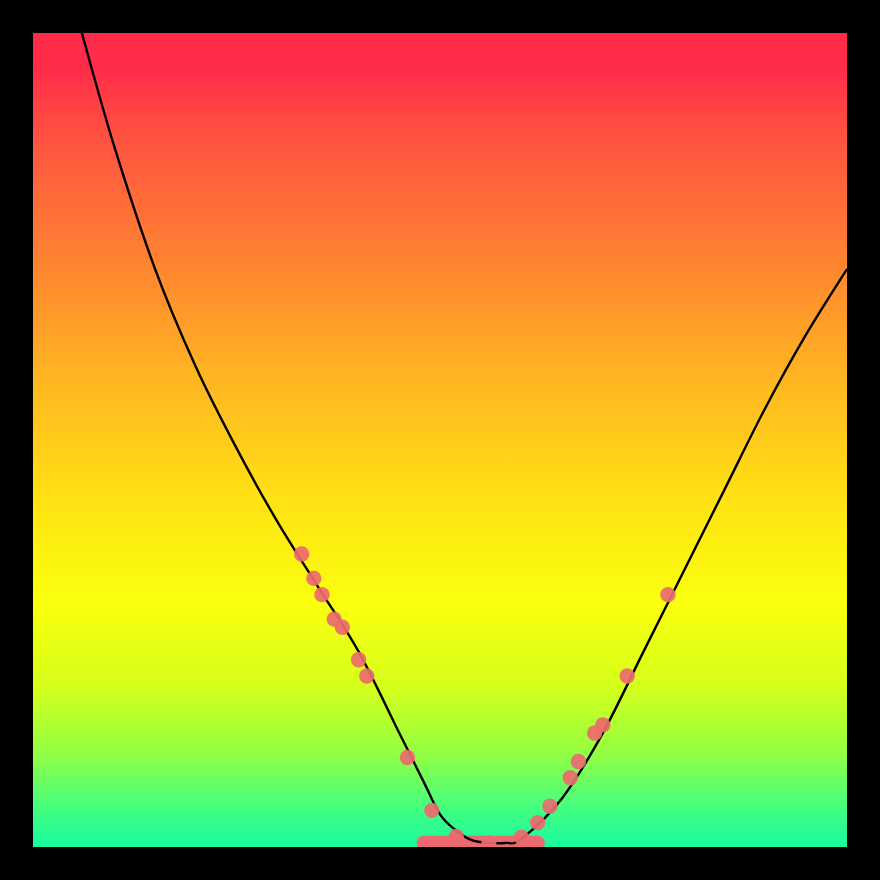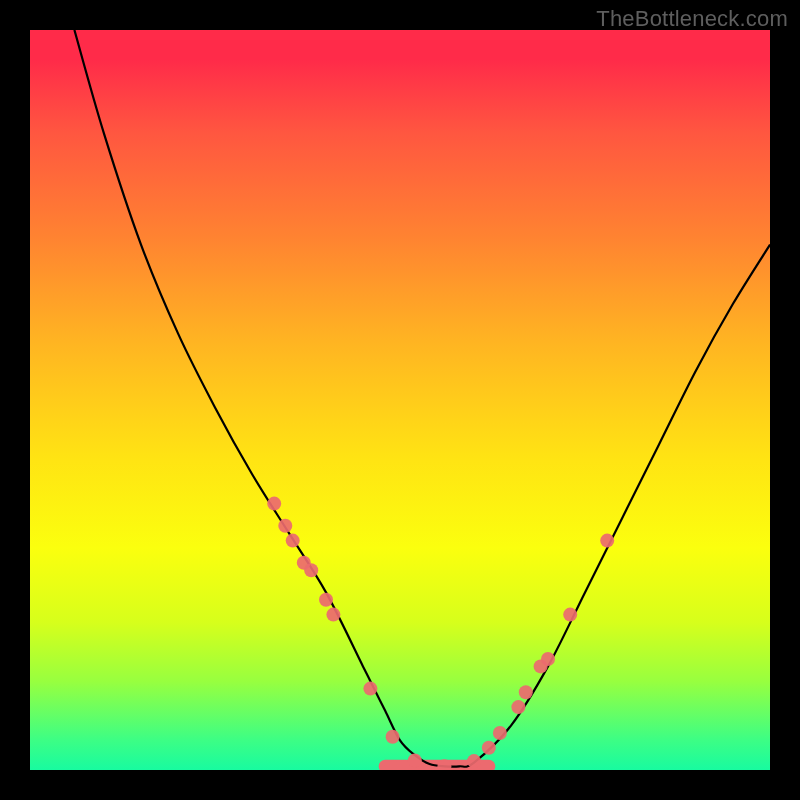--- a/index.html
+++ b/index.html
@@ -43,21 +43,20 @@
   .plot svg {
     position: absolute;
     left: 0; top: 0;
     width: 740px; height: 740px;
   }
 </style>
 </head>
 <body>
 
 <div class="frame">
-  <div class="watermark">TheBottleneck.com</div>
   <div class="plot">
     <svg viewBox="0 0 740 740">
       <g>
           <line x1="355.2" y1="736.3" x2="458.8" y2="736.3" stroke="#ec6a6f" stroke-width="13" stroke-linecap="round"></line>
         </g>
       <g>
           <path d="M 44.4 0 C 49.33333333333333 17.26666666666667, 62.9 67.83333333333334, 74 103.60000000000002 C 85.1 139.3666666666667, 98.66666666666667 181.3, 111 214.60000000000002 C 123.33333333333333 247.90000000000003, 135.66666666666666 276.2666666666667, 148 303.40000000000003 C 160.33333333333334 330.53333333333336, 172.66666666666666 353.9666666666667, 185 377.40000000000003 C 197.33333333333334 400.83333333333337, 209.66666666666666 423.03333333333336, 222 444 C 234.33333333333334 464.96666666666664, 246.66666666666666 483.46666666666664, 259 503.2 C 271.3333333333333 522.9333333333333, 283.6666666666667 540.1999999999999, 296 562.4 C 308.3333333333333 584.6, 325.6 621.5999999999999, 333 636.4 C 340.4 651.2, 336.70000000000005 643.8000000000001, 340.40000000000003 651.2 C 344.1 658.6, 350.26666666666665 670.9333333333333, 355.2 680.8 C 360.1333333333333 690.6666666666666, 365.06666666666666 703, 370 710.4 C 374.93333333333334 717.8, 379.8666666666667 721.2533333333333, 384.8 725.2 C 389.73333333333335 729.1466666666668, 394.6666666666667 732.23, 399.6 734.08 C 404.53333333333336 735.9300000000001, 409.4666666666667 735.93, 414.40000000000003 736.3 C 419.33333333333337 736.67, 424.26666666666665 736.9166666666666, 429.2 736.3 C 434.1333333333333 735.6833333333333, 435.3666666666667 739.3833333333333, 444 732.6 C 452.6333333333333 725.8166666666667, 468.6666666666667 711.6333333333333, 481 695.6 C 493.3333333333333 679.5666666666667, 505.6666666666667 658.6, 518 636.4 C 530.3333333333334 614.1999999999999, 542.6666666666666 587.0666666666666, 555 562.4 C 567.3333333333334 537.7333333333333, 579.6666666666666 513.0666666666666, 592 488.4 C 604.3333333333334 463.7333333333333, 616.6666666666666 439.06666666666666, 629 414.4 C 641.3333333333334 389.7333333333333, 653.6666666666666 363.8333333333333, 666 340.4 C 678.3333333333334 316.96666666666664, 690.6666666666666 294.76666666666665, 703 273.8 C 715.3333333333334 252.83333333333334, 733.8333333333334 224.4666666666667, 740 214.60000000000002" fill="none" stroke="#000" stroke-width="2.2"></path>
         </g>
       <g>
           <circle cx="244.20000000000002" cy="473.6" r="7" fill="#ec6a6f" fill-opacity="0.92"></circle>

